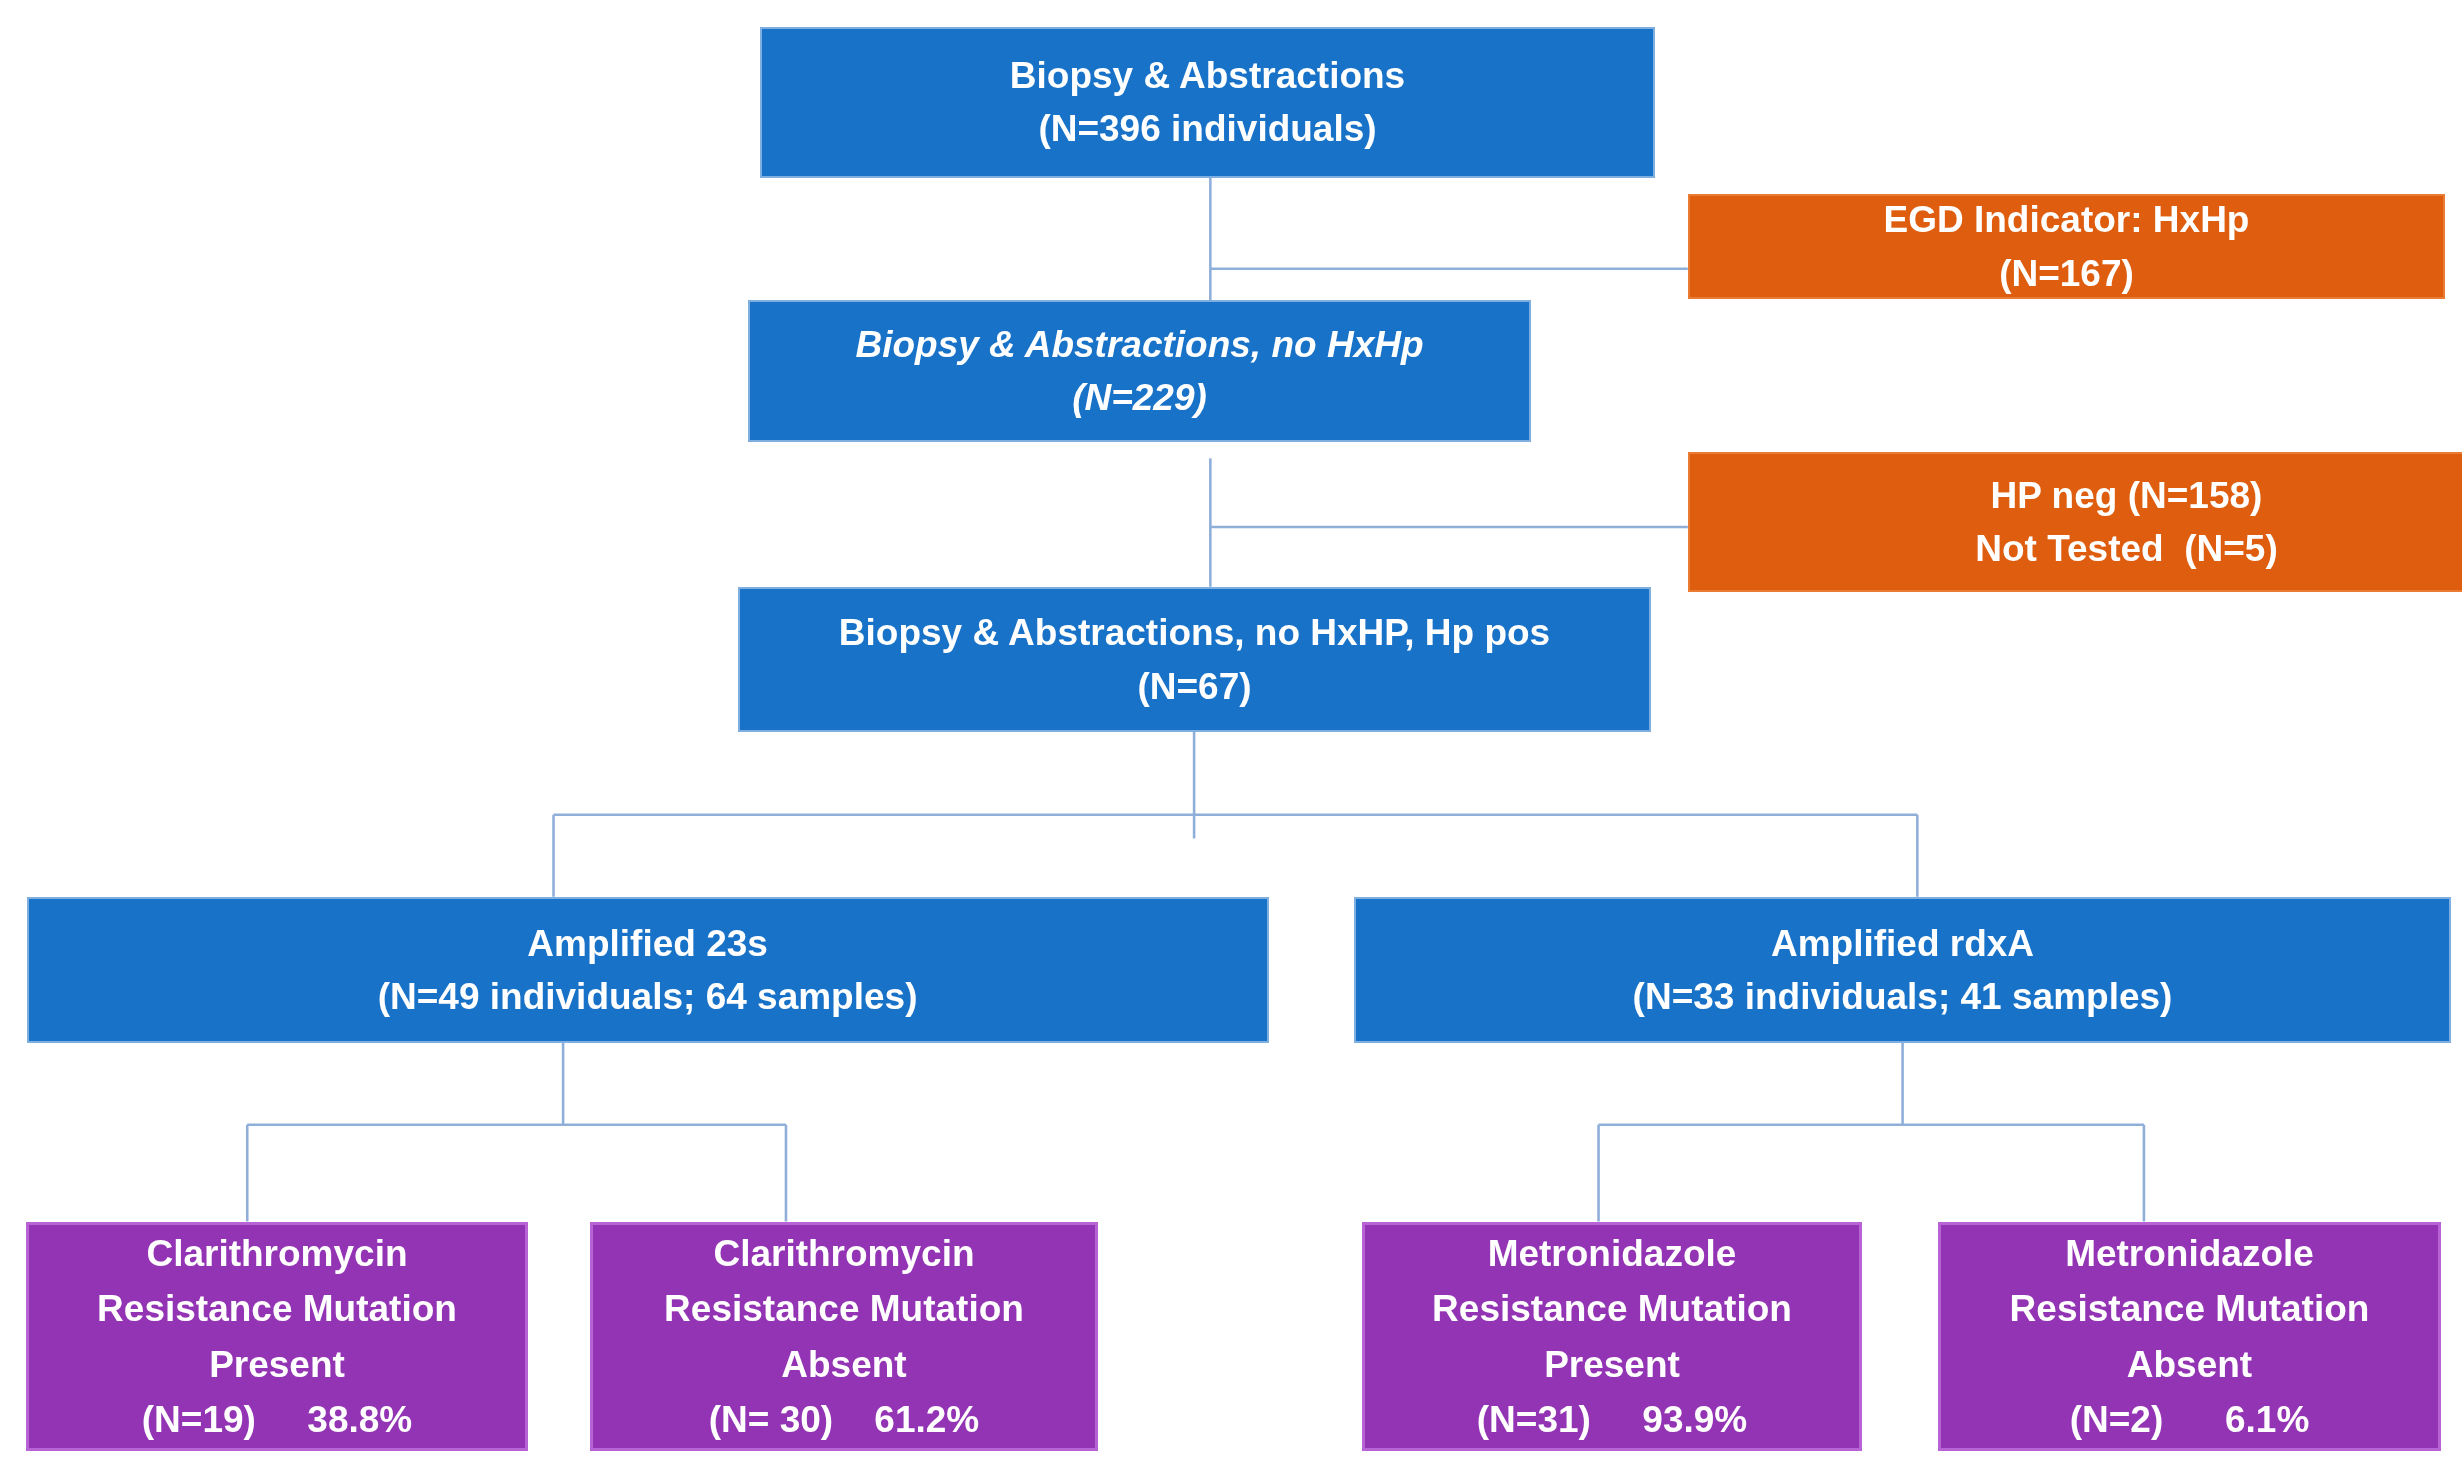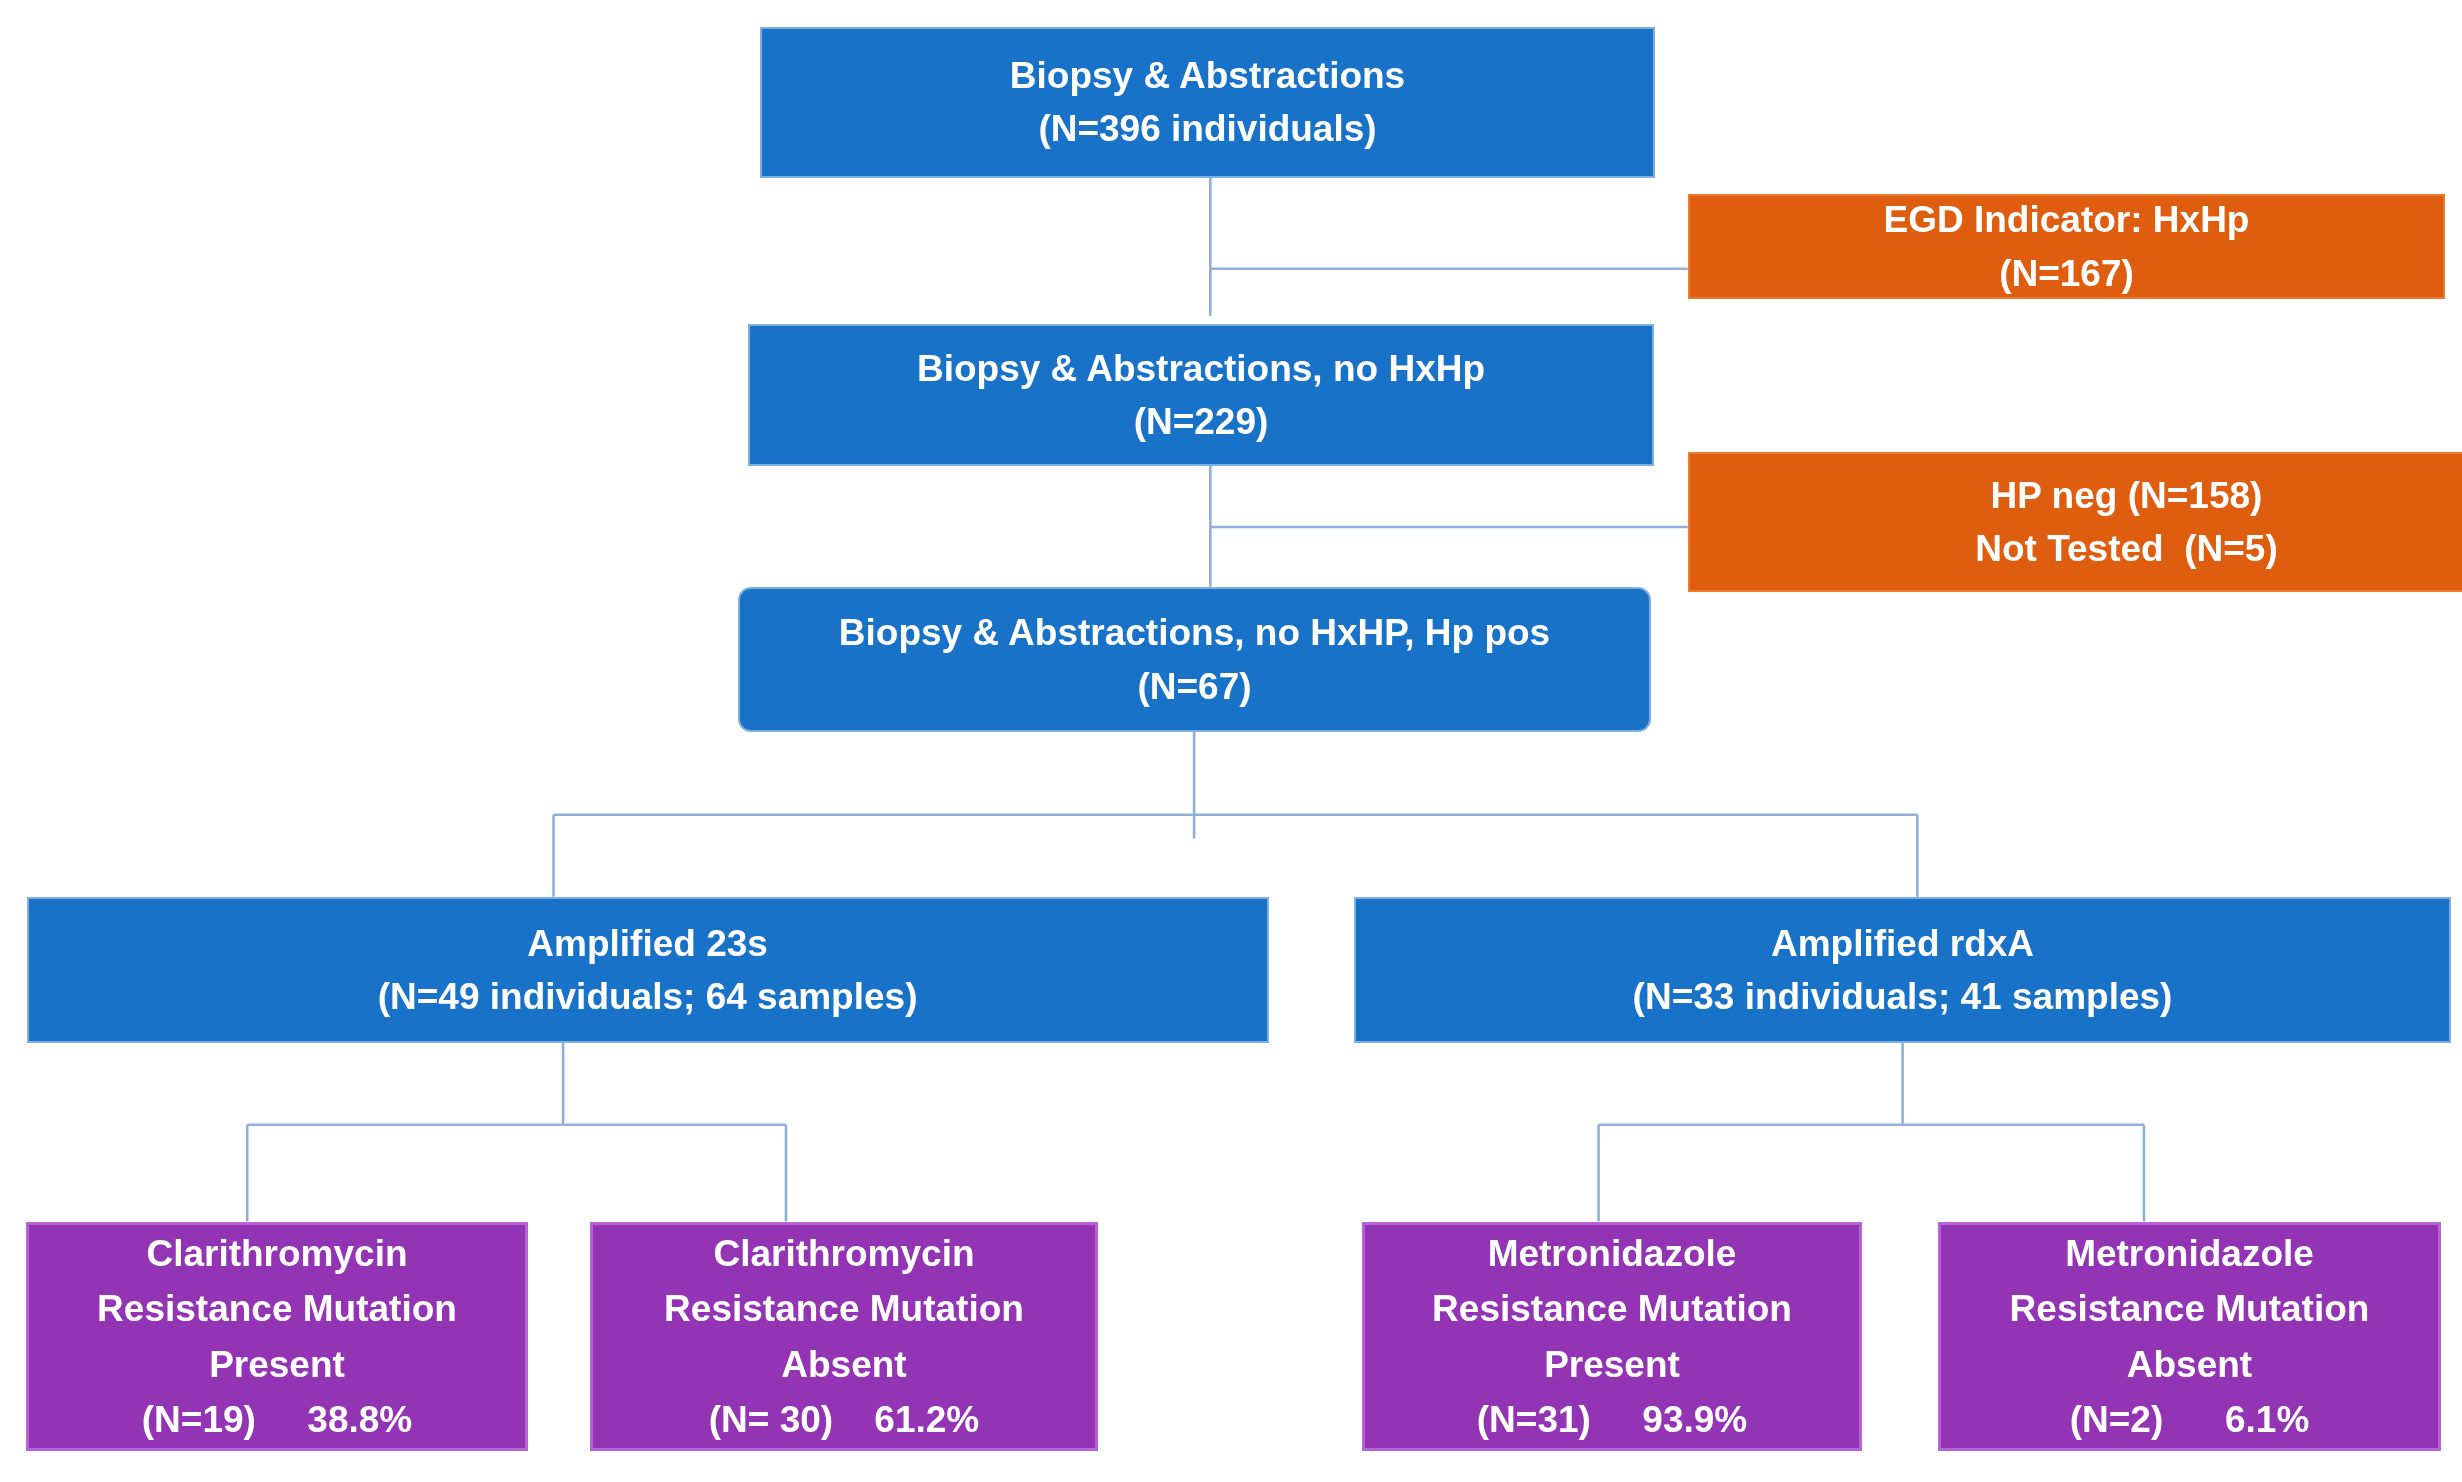--- a/index.html
+++ b/index.html
@@ -22,23 +22,23 @@
   }
   .node .ln{white-space:pre;font-size:37px;line-height:1.44;}
   .blue{background:var(--blue);border:2.2px solid var(--blue-border);}
   .orange{background:var(--orange);border:2.2px solid var(--orange-border);}
   .purple{background:var(--purple);border:3px solid var(--purple-border);}
   .purple .ln{line-height:1.5;}
 
   
   #n-biopsy-all        {left:760px;top:26.6px;  width:895px;height:151px;}
   #n-egd-hxhp          {left:1688px;top:194px; width:757px;height:105px;}
-  #n-biopsy-no-hxhp    {left:748px;top:324px; width:906px;height:142px;}
+  #n-biopsy-no-hxhp    {left:748px;top:300px; width:783px;height:142px;font-style:italic;}
   #n-hp-neg            {left:1688px;top:452px; width:877px;height:140px;}
-  #n-biopsy-hp-pos     {left:738px;top:587px; width:913px;height:145px;border-radius:13px;}
+  #n-biopsy-hp-pos     {left:738px;top:587px; width:913px;height:145px;}
   #n-amp-23s           {left:26.6px;  top:897px;width:1242px;height:146px;}
   #n-amp-rdxa          {left:1354px;top:897px;width:1097px;height:146px;}
   #n-clari-present     {left:26px;  top:1222px;width:502px; height:229px;}
   #n-clari-absent      {left:590px; top:1222px;width:508px; height:229px;}
   #n-metro-present     {left:1362px;top:1222px;width:500px; height:229px;}
   #n-metro-absent      {left:1938px;top:1222px;width:503px; height:229px;}
 </style>
 </head>
 <body>
 

